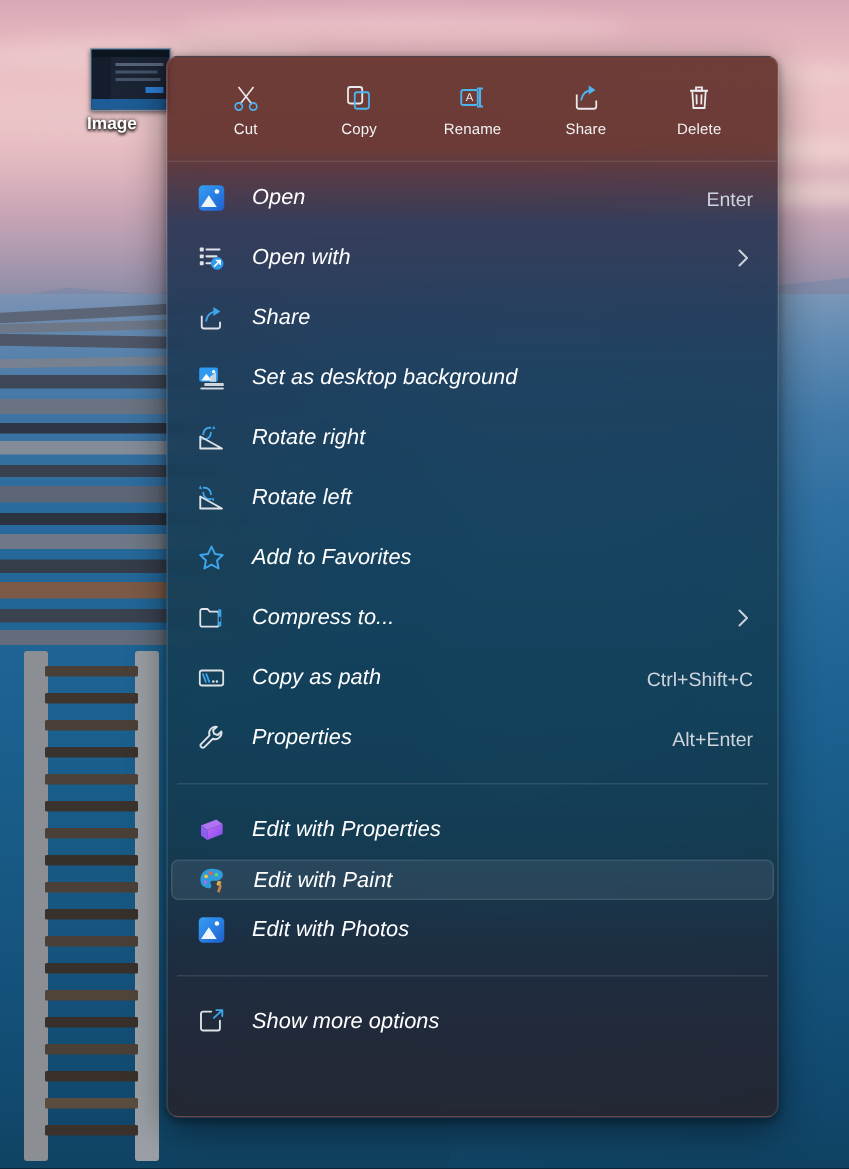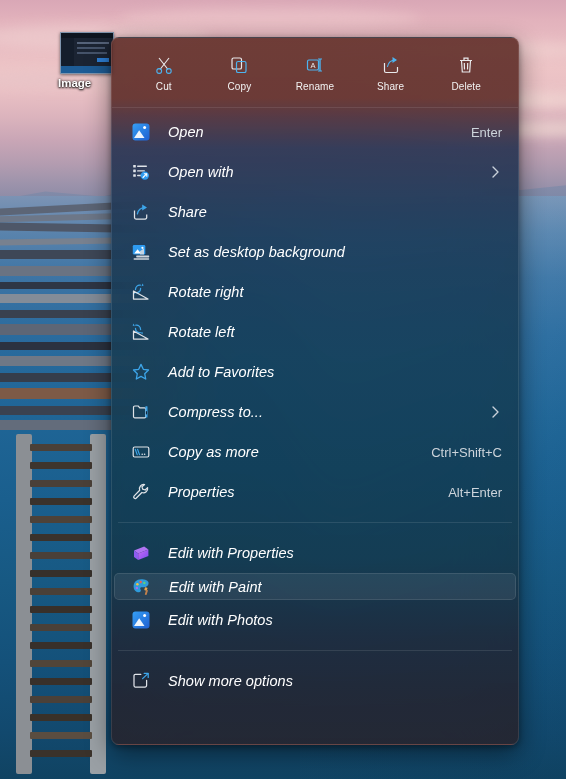--- a/index.html
+++ b/index.html
@@ -513,21 +513,21 @@
 
     <div class="mi">
       <span class="ico">
         <svg width="20" height="20" viewBox="0 0 20 20" fill="none">
           <rect x="2.2" y="5" width="15.6" height="10" rx="1.5" stroke="#dfe3e8" stroke-width="1.2"></rect>
           <path d="M4.3 7.4 L6.2 12.6 M6.6 7.4 L8.5 12.6" stroke="#3da6ea" stroke-width="1.2" stroke-linecap="round"></path>
           <circle cx="11.2" cy="12.3" r="0.8" fill="#dfe3e8"></circle>
           <circle cx="13.6" cy="12.3" r="0.8" fill="#dfe3e8"></circle>
         </svg>
       </span>
-      <span class="txt">Copy as more</span>
+      <span class="txt">Copy as path</span>
       <span class="acc">Ctrl+Shift+C</span>
     </div>
 
     <div class="mi">
       <span class="ico">
         <svg width="20" height="20" viewBox="0 0 20 20" fill="none" stroke="#dfe3e8" stroke-width="1.25" stroke-linecap="round" stroke-linejoin="round">
           <path d="M13.6 2.6 a4.3 4.3 0 0 0 -4.9 5.7 L3 14.1 a1.5 1.5 0 0 0 2.1 2.1 L10.9 10.5 a4.3 4.3 0 0 0 5.7 -4.9 L14.2 8 L11.7 7.2 L11 4.8 Z"></path>
         </svg>
       </span>
       <span class="txt">Properties</span>

